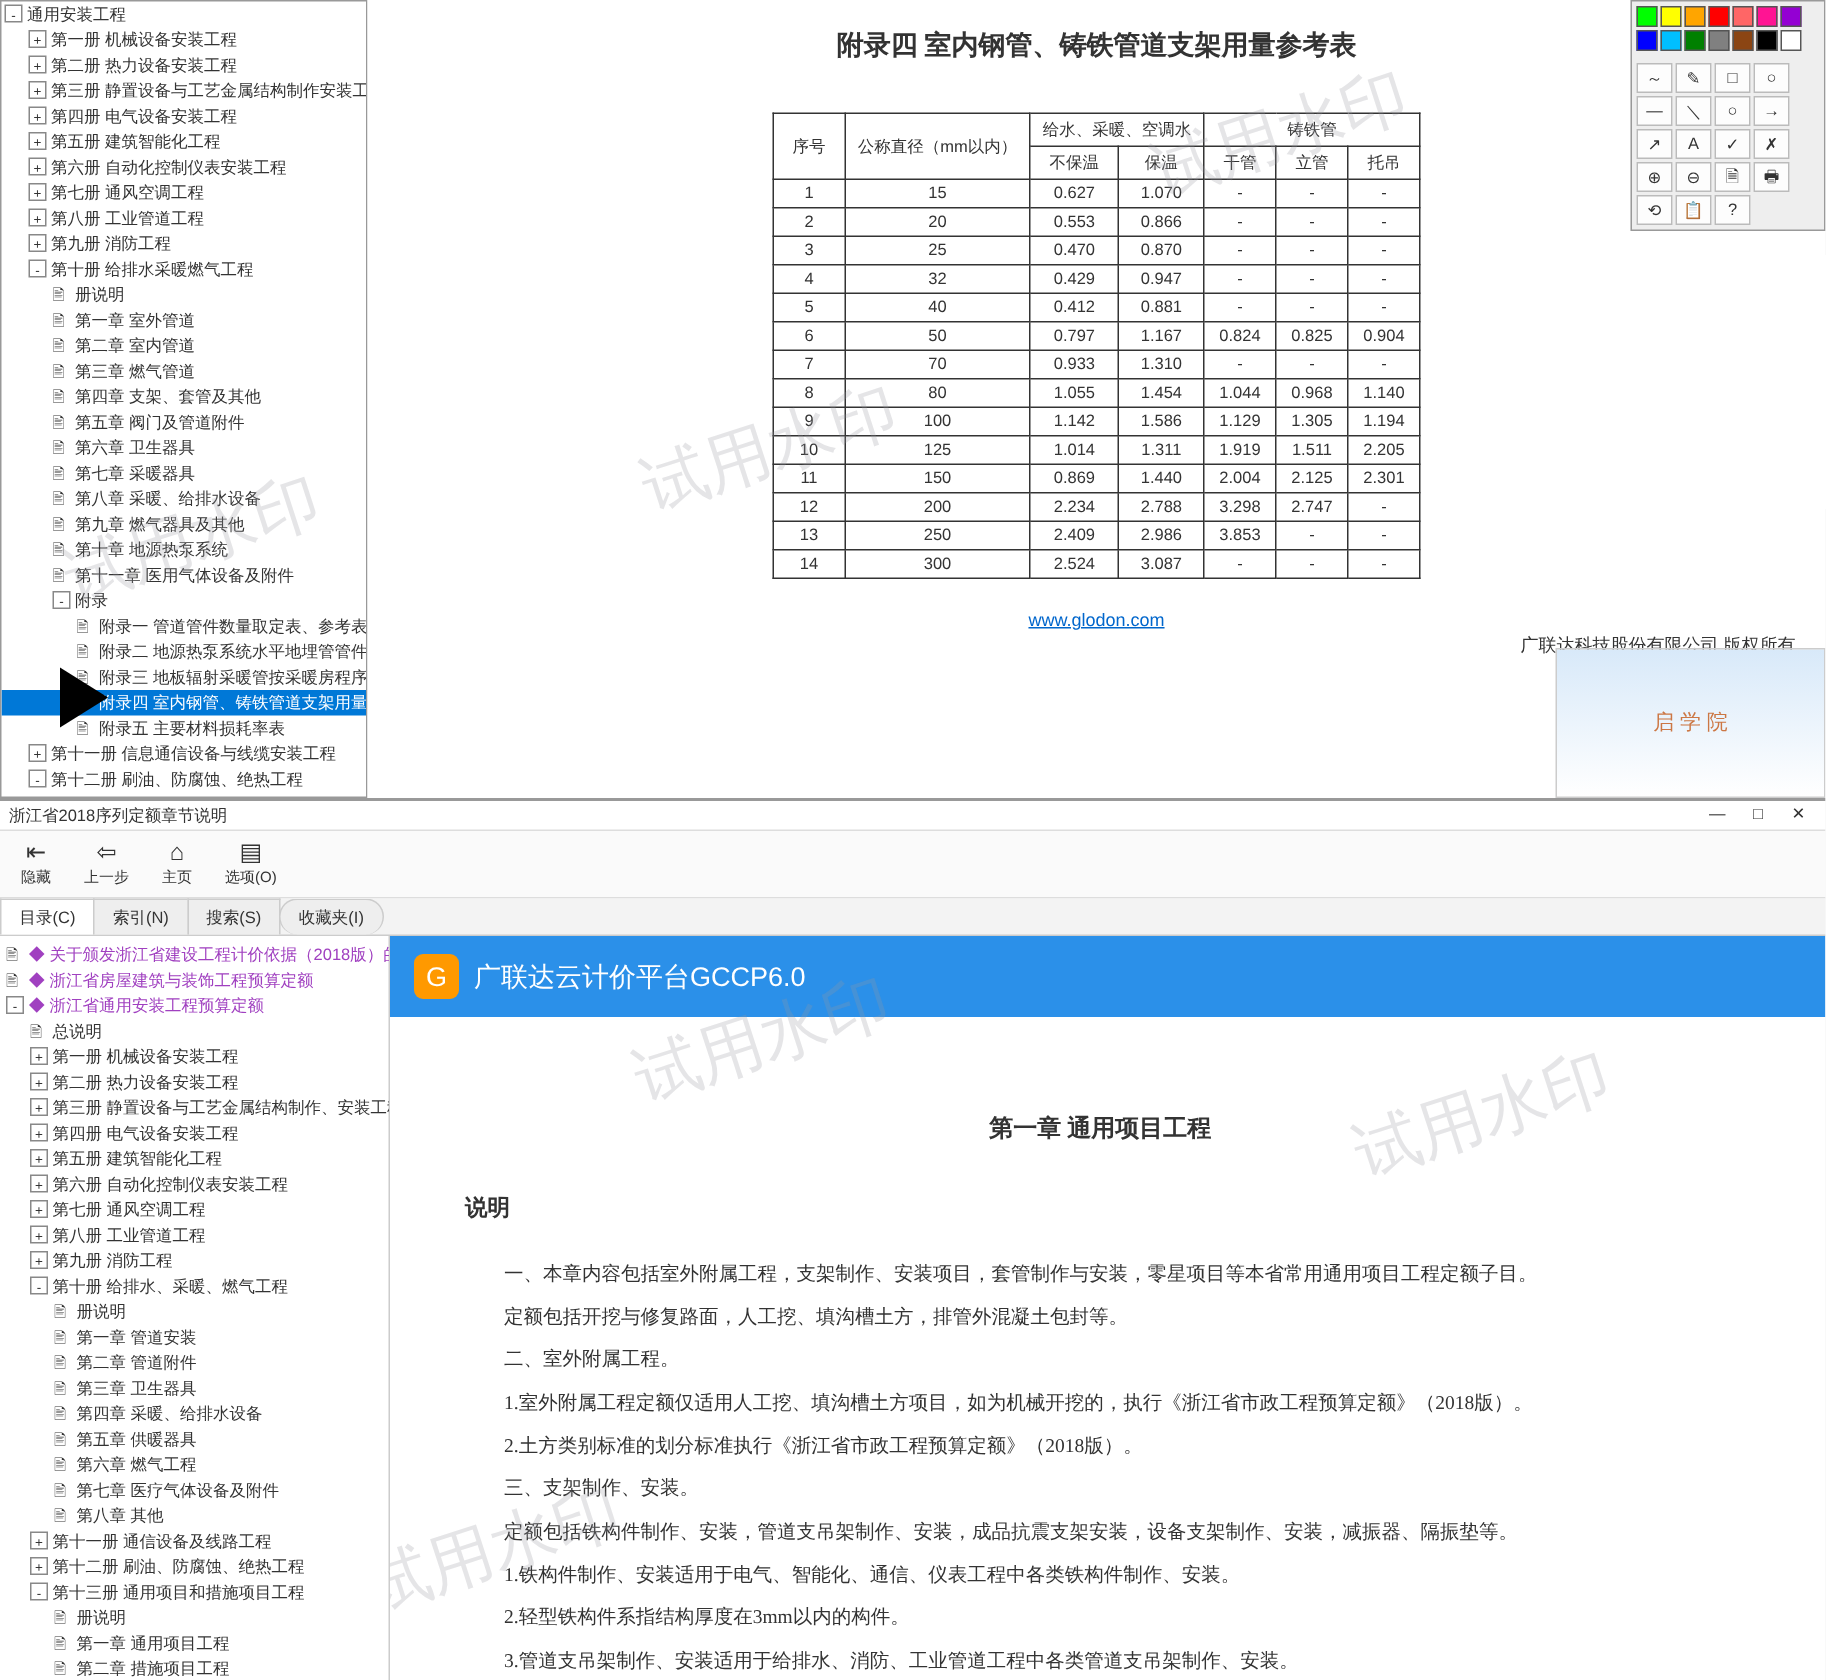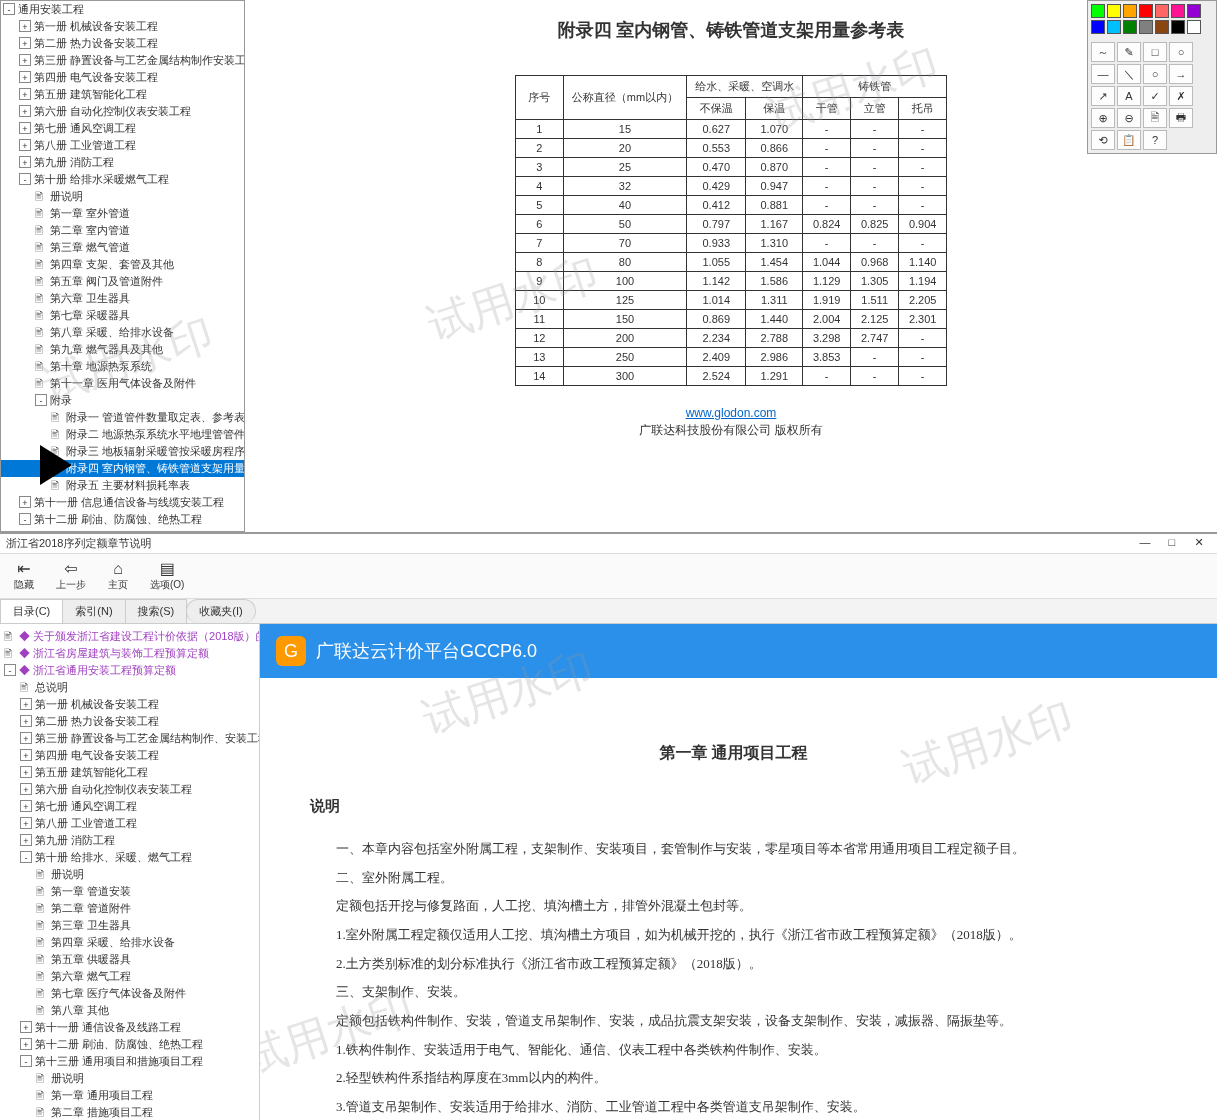--- a/index.html
+++ b/index.html
@@ -15,21 +15,21 @@
 .tree-item.selected { background: #0078d7; color: #fff; }
 .tree-icon { display: inline-block; width: 12px; height: 12px; text-align: center; line-height: 12px; border: 1px solid #888; margin-right: 3px; font-size: 9px; background: #fff; color: #333; }
 .doc-icon { display: inline-block; width: 12px; height: 12px; margin-right: 3px; font-size: 10px; }
 .doc-view { flex: 1; background: #fff; padding: 10px 20px; position: relative; overflow: hidden; }
 .doc-title { font-size: 18px; font-weight: bold; text-align: center; margin: 8px 0; font-family: SimSun; }
 .doc-unit { font-size: 12px; margin: 4px 0 8px 0; text-align: right; }
 table.data { border-collapse: collapse; margin: 0 auto; }
 table.data th, table.data td { border: 1px solid #333; padding: 3px 8px; text-align: center; font-size: 11px; min-width: 48px; }
 table.data th { font-weight: normal; }
 .footer-link { text-align: center; margin-top: 20px; color: #06c; text-decoration: underline; font-size: 12px; }
-.footer-copy { text-align: center; font-size: 12px; margin-top: 2px; }
+.footer-copy { text-align: right; font-size: 12px; margin-top: 2px; }
 .play-btn { position: absolute; left: 40px; top: 445px; width: 0; height: 0; border-left: 32px solid #000; border-top: 20px solid transparent; border-bottom: 20px solid transparent; cursor: pointer; }
 .thumb { position: absolute; right: 0; bottom: 0; width: 180px; height: 100px; background: linear-gradient(#d8e9f9,#fff); border: 1px solid #ccc; display:flex; align-items:center; justify-content:center; color:#c74; font-size:14px; }
 .side-tools { position: absolute; right: 0; top: 0; width: 130px; background: #eee; border: 1px solid #999; padding: 3px; display:flex; flex-wrap:wrap; gap:2px; }
 .tool-sw { width: 14px; height: 14px; border:1px solid #555; }
 .tool-btn { width: 24px; height: 20px; background:#fdfdfd; border:1px solid #bbb; display:flex; align-items:center; justify-content:center; font-size:11px; cursor:pointer; }
 .watermark { position: absolute; color: rgba(150,150,160,0.25); font-size: 44px; transform: rotate(-18deg); pointer-events:none; font-weight: 300; }
 
 .bottom-pane { flex: 1; display: flex; flex-direction: column; border-top: 2px solid #999; background:#fff; }
 .win-title { background: #fff; border-bottom: 1px solid #ddd; padding: 2px 6px; font-size: 11px; display:flex; justify-content:space-between; }
 .win-ctrls span { display:inline-block; width:24px; text-align:center; cursor:pointer; }
@@ -222,31 +222,34 @@
               <td>2.409</td>
               <td>2.986</td>
               <td>3.853</td>
               <td>-</td>
               <td>-</td>
             </tr>
             <tr>
               <td>14</td>
               <td>300</td>
               <td>2.524</td>
-              <td>1.291</td>
+              <td>3.087</td>
               <td>-</td>
               <td>-</td>
               <td>-</td>
             </tr>
           </tbody>
         </table>
       <div class="footer-link">www.glodon.com</div>
       <div class="footer-copy">广联达科技股份有限公司  版权所有</div>
       <div class="watermark" style="left:180px;top:270px">试用水印</div>
       <div class="watermark" style="left:520px;top:60px">试用水印</div>
+      <div class="thumb">
+          <span>启 学 院</span>
+        </div>
     </div>
     <div class="side-tools" id="sideTools">
         <div class="tool-sw" style="background: rgb(0, 255, 0);"></div>
         <div class="tool-sw" style="background: rgb(255, 255, 0);"></div>
         <div class="tool-sw" style="background: rgb(255, 165, 0);"></div>
         <div class="tool-sw" style="background: rgb(255, 0, 0);"></div>
         <div class="tool-sw" style="background: rgb(255, 102, 102);"></div>
         <div class="tool-sw" style="background: rgb(255, 20, 147);"></div>
         <div class="tool-sw" style="background: rgb(148, 0, 211);"></div>
         <div class="tool-sw" style="background: rgb(0, 0, 255);"></div>
@@ -349,22 +352,22 @@
       <div class="content2">
         <div class="banner">
           <div class="banner-logo">G</div>
           <span>广联达云计价平台GCCP6.0</span>
         </div>
         <div class="doc2">
           <h2>第一章  通用项目工程</h2>
           <h3>说明</h3>
           <div id="paras">
               <p>一、本章内容包括室外附属工程，支架制作、安装项目，套管制作与安装，零星项目等本省常用通用项目工程定额子目。</p>
+              <p>定额包括开挖与修复路面，人工挖、填沟槽土方，排管外混凝土包封等。</p>
               <p>二、室外附属工程。</p>
-              <p>定额包括开挖与修复路面，人工挖、填沟槽土方，排管外混凝土包封等。</p>
               <p>1.室外附属工程定额仅适用人工挖、填沟槽土方项目，如为机械开挖的，执行《浙江省市政工程预算定额》（2018版）。</p>
               <p>2.土方类别标准的划分标准执行《浙江省市政工程预算定额》（2018版）。</p>
               <p>三、支架制作、安装。</p>
               <p>定额包括铁构件制作、安装，管道支吊架制作、安装，成品抗震支架安装，设备支架制作、安装，减振器、隔振垫等。</p>
               <p>1.铁构件制作、安装适用于电气、智能化、通信、仪表工程中各类铁构件制作、安装。</p>
               <p>2.轻型铁构件系指结构厚度在3mm以内的构件。</p>
               <p>3.管道支吊架制作、安装适用于给排水、消防、工业管道工程中各类管道支吊架制作、安装。</p>
               <p>4.一般管架制作、安装定额按单件重量列项，并包括所需螺栓、螺母及膨胀螺栓本身的价格。</p>
             </div>
         </div>

